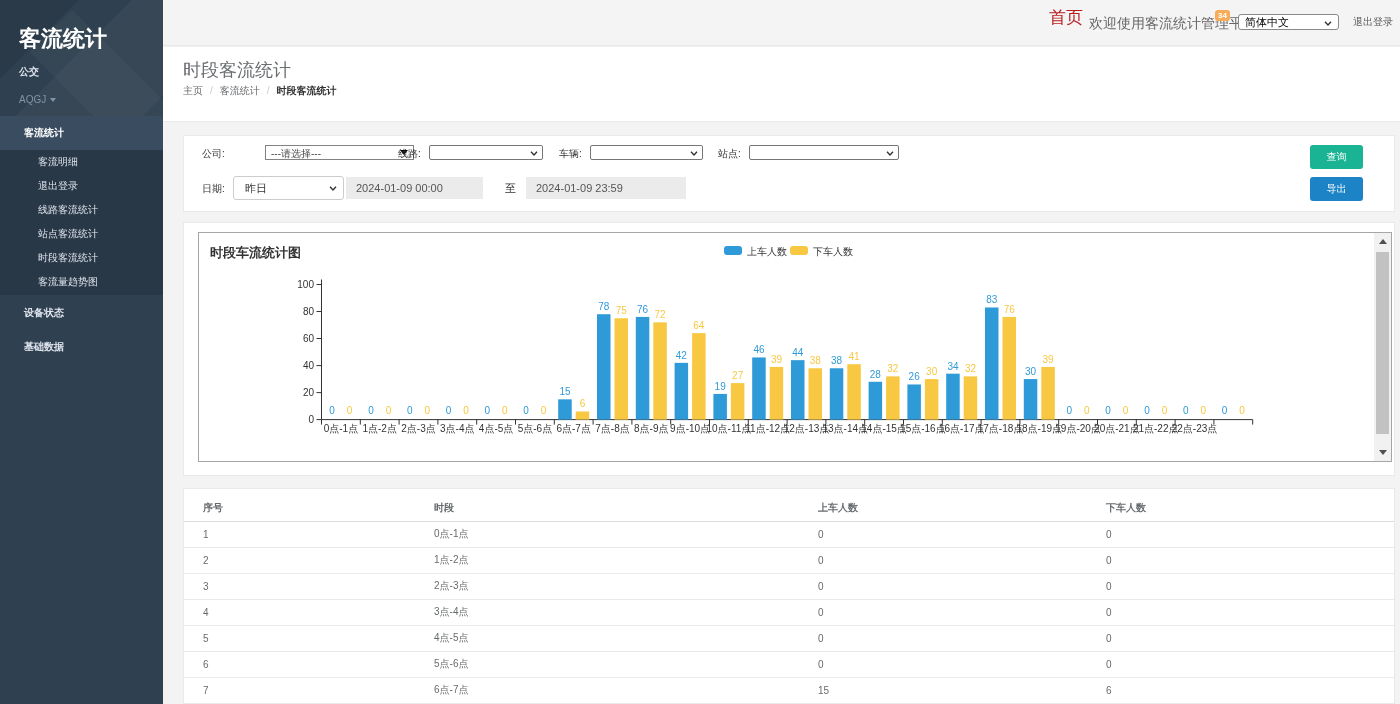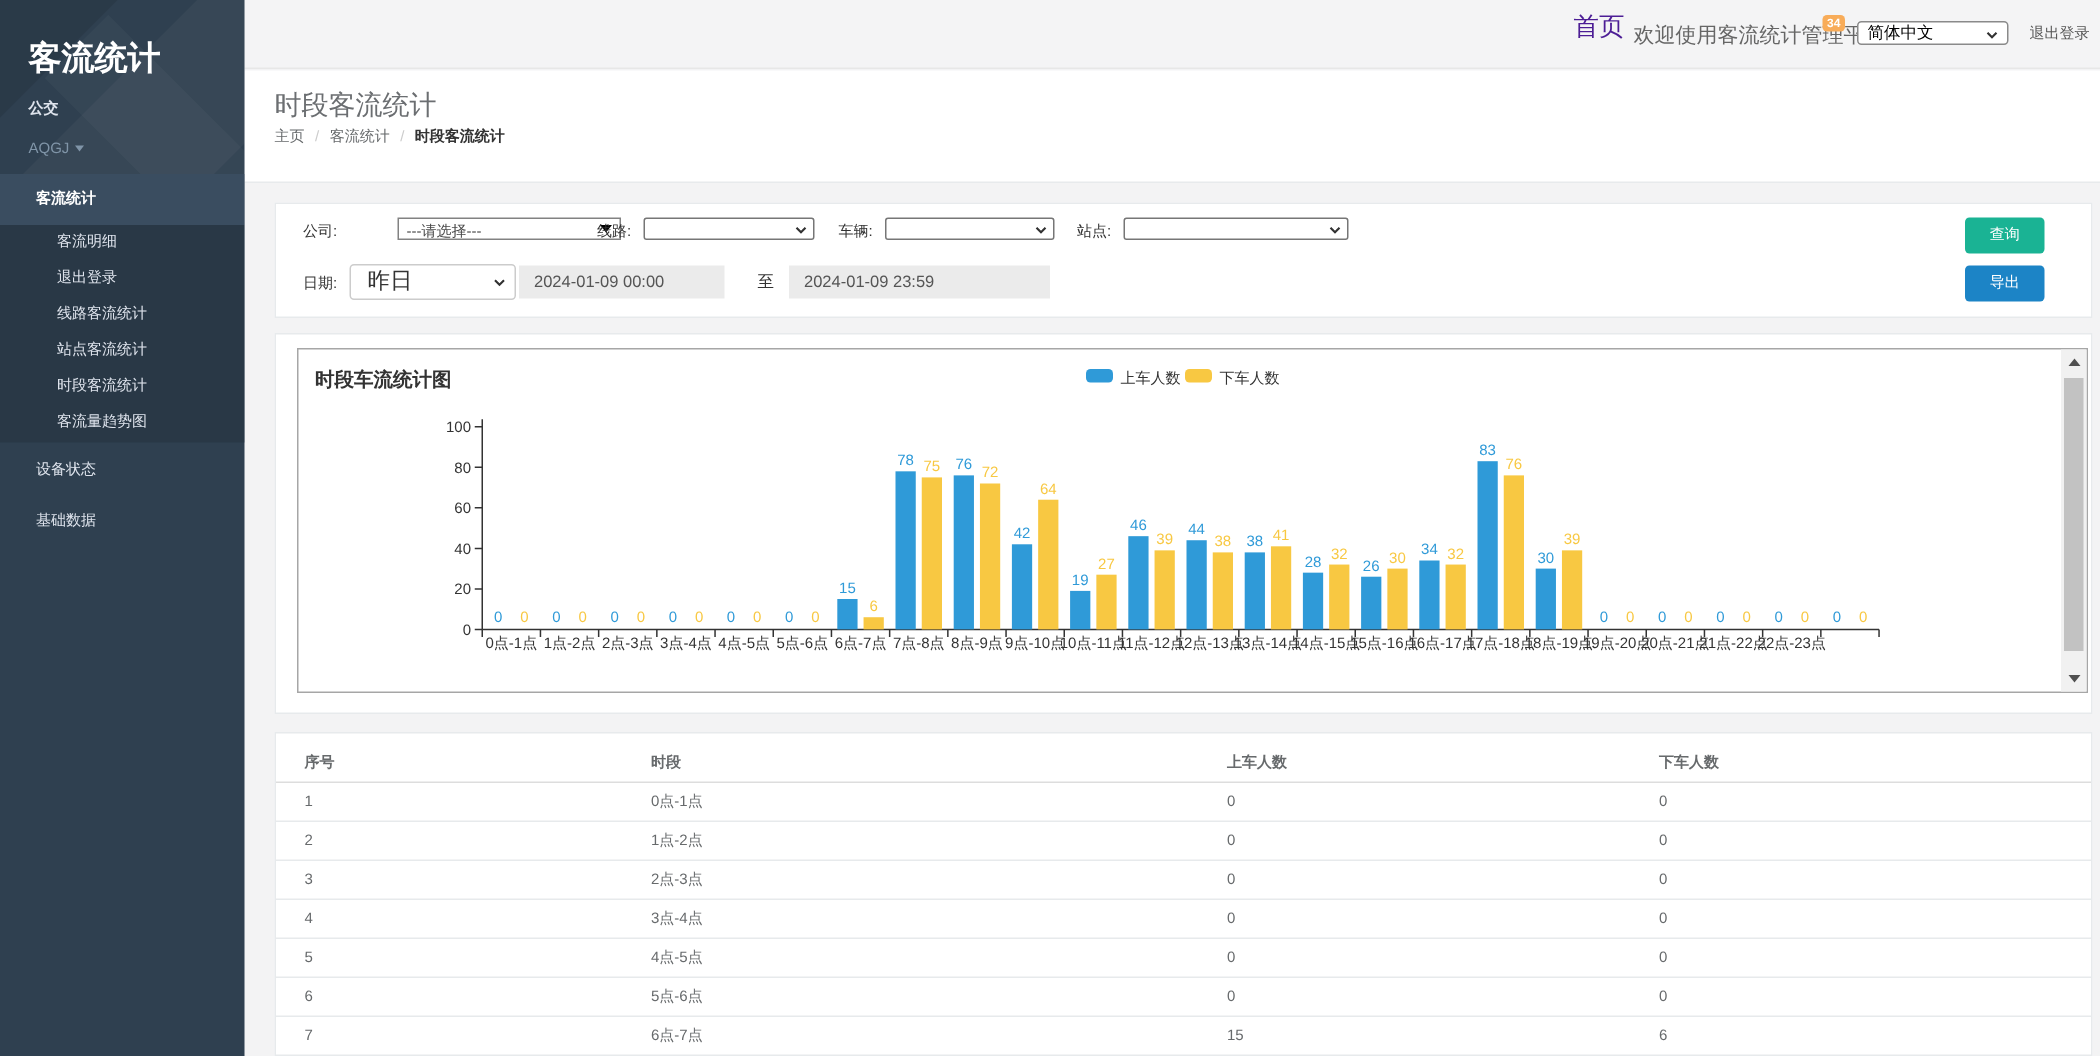--- a/index.html
+++ b/index.html
@@ -7,43 +7,43 @@
 .tri1 { position:absolute; width:90px; height:420px; background:rgba(255,255,255,.04); transform:rotate(45deg); left:60px; top:-120px; }
 .tri2 { position:absolute; width:200px; height:200px; background:rgba(0,0,0,.09); transform:rotate(45deg); left:-145px; top:-118px; }
 .tri3 { position:absolute; width:60px; height:280px; background:rgba(255,255,255,.03); transform:rotate(-45deg); left:120px; top:-10px; }
 #logo { position:absolute; left:19px; top:27px; font-size:22px; line-height:23px; font-weight:bold; color:#fff; }
 #gongjiao { position:absolute; left:19px; top:65px; font-size:10px; font-weight:bold; color:#dfe4ed; }
 #aqgj { position:absolute; left:19px; top:82px; font-size:10px; color:#8095a8;margin-top:12px; }
 #aqgj .car { display:inline-block; width:0; height:0; border-left:3.5px solid transparent; border-right:3.5px solid transparent; border-top:4px solid #8095a8; margin-left:4px; vertical-align:1px; }
 #mi-top { position:absolute; left:0; top:116px; width:163px; height:34px; background:#3a4d60; color:#fff; font-size:10px; font-weight:bold; line-height:34px; padding-left:24px; }
 #subwrap { position:absolute; left:0; top:150px; width:163px; height:145px; background:#293846; }
 .sub { position:absolute; left:38px; width:125px; height:24px; line-height:24px; color:#dfe4ed; font-size:10px; font-weight:normal; }
-.mi { position:absolute; left:24px; color:#dfe4ed; font-size:10px; font-weight:normal;text-align:center; }
+.mi { position:absolute; left:24px; color:#dfe4ed; font-size:10px; font-weight:bold;text-align:center; }
 #topbar { position:absolute; left:163px; top:0; width:1237px; height:46px; background:#f4f4f5; border-bottom:1px solid #e7e7e7; }
-#shouye { position:absolute; left:886px; top:9px; font-size:17px; line-height:17px; color:#4c1d95; }
+#shouye { position:absolute; left:886px; top:9px; font-size:17px; line-height:17px; color:#b91c1c; }
 #welcome { position:absolute; left:882px; top:15px; font-size:14px; color:#666;margin-left:44px; }
 #badge { position:absolute; left:1052px; top:10px; width:15px; height:11px; background:#f8ac59; border-radius:3px; color:#fff; font-size:8px; font-weight:bold; text-align:center; line-height:11px; }
 #langsel { position:absolute; left:1075px; top:14px; width:101px; height:16px; font-size:11px; line-height:15px; padding-left:6px; background:#fff; border:1px solid #8a8a8a; border-radius:3px; color:#000; }
 #langsel .chv { right:6px; top:5.5px; }
 #logout { position:absolute; left:1190px; top:15px; font-size:10px; color:#555; }
 #heading { position:absolute; left:163px; top:47px; width:1237px; height:75px; background:#fff; border-bottom:1px solid #e7eaec; }
 #ptitle { position:absolute; left:20px; top:14px; font-size:18px; line-height:19px; color:#6b6e71; }
 #bcrumb { position:absolute; left:20px; top:37px; font-size:10px; color:#676a6c; }
 #bcrumb .sep { color:#ccc; margin:0 7px; }
 #bcrumb b { color:#333; }
 #heading > div { position:absolute; }
 .panel { position:absolute; background:#fff; border:1px solid #e7eaec; }
 #fpanel { left:183px; top:135px; width:1212px; height:77px; }
 .flabel { position:absolute; font-size:10px; color:#333; }
 .csel { position:absolute; top:9px; height:15px; background:#fff; border:1px solid #767676; border-radius:2px; }
 .chv { position:absolute; right:4px; top:5px; }
 #sel1 { left:49px; top:9px; width:149px; height:15px; border:1px solid #828282; background:#fff; position:absolute;margin-left:32px; }
 #sel1 .txt { position:absolute; left:5px; top:1px; font-size:10px; color:#4a4a4a; }
 #sel1 .tri { position:absolute; right:5px; top:4px; width:0; height:0; border-left:4.5px solid transparent; border-right:4.5px solid transparent; border-top:5.5px solid #000; }
-#dsel { position:absolute; left:49px; top:40px; width:111px; height:24px; font-size:15px; line-height:22px; padding-left:11px; background:#fff; border:1px solid #ccc; border-radius:3px; color:#333; }
+#dsel { position:absolute; left:49px; top:40px; width:111px; height:24px; font-size:11px; line-height:22px; padding-left:11px; background:#fff; border:1px solid #ccc; border-radius:3px; color:#333; }
 #dsel .chv { right:6px; top:9px; }
 .dinput { position:absolute; top:41px; height:22px; background:#ebebeb; border:0; font-size:11px; color:#555; line-height:22px; }
 #zhi { position:absolute; left:305px; top:41px; width:43px; height:22px; background:#fff; text-align:center; line-height:22px; font-size:11px; color:#333; }
 .btn { position:absolute; left:1126px; width:53px; height:24px; border-radius:3px; color:#fff; font-size:10px; text-align:center; line-height:24px; }
 #cpanel { left:183px; top:222px; width:1212px; height:254px; }
 #chartbox { position:absolute; left:14px; top:9px; width:1194px; height:230px; border:1px solid #a6a6a6; }
 #ctitle { position:absolute; left:11px; top:11px; font-size:13px; font-weight:bold; color:#333; }
 .leg { position:absolute; top:13px; height:9px; width:18px; border-radius:3px; }
 .legt { position:absolute; top:12px; font-size:10px; color:#333; }
 #sbar { position:absolute; right:0; top:0; width:17px; height:228px; background:#f1f1f1; }
@@ -114,21 +114,21 @@
       <svg class="chv" width="8" height="5" viewBox="0 0 8 5">
         <path d="M1 0.8 L4 3.9 L7 0.8" fill="none" stroke="#333" stroke-width="1.4"></path>
       </svg>
     </div>
   <span class="flabel" style="left:18px;top:46px">日期:</span>
   <div id="dsel">昨日<svg class="chv" width="8" height="5" viewBox="0 0 8 5">
         <path d="M1 0.8 L4 3.9 L7 0.8" fill="none" stroke="#333" stroke-width="1.4"></path>
       </svg></div>
   <div class="dinput" style="left:162px;width:137px;padding-left:10px">2024-01-09 00:00</div>
   <div id="zhi">至</div>
-  <div class="dinput" style="left:342px;width:174px;padding-left:10px">2024-01-09 23:59</div>
+  <div class="dinput" style="left:342px;width:160px;padding-left:10px">2024-01-09 23:59</div>
   <div class="btn" style="top:9px;background:#1ab394">查询</div>
   <div class="btn" style="top:41px;background:#1c84c6">导出</div>
 </div>
 <div class="panel" id="cpanel">
   <div id="chartbox">
     <div id="ctitle">时段车流统计图</div>
     <div class="leg" style="left:525px;background:#2f9ad8"></div>
     <span class="legt" style="left:548px">上车人数</span>
     <div class="leg" style="left:591px;background:#f8c842"></div>
     <span class="legt" style="left:614px">下车人数</span>

